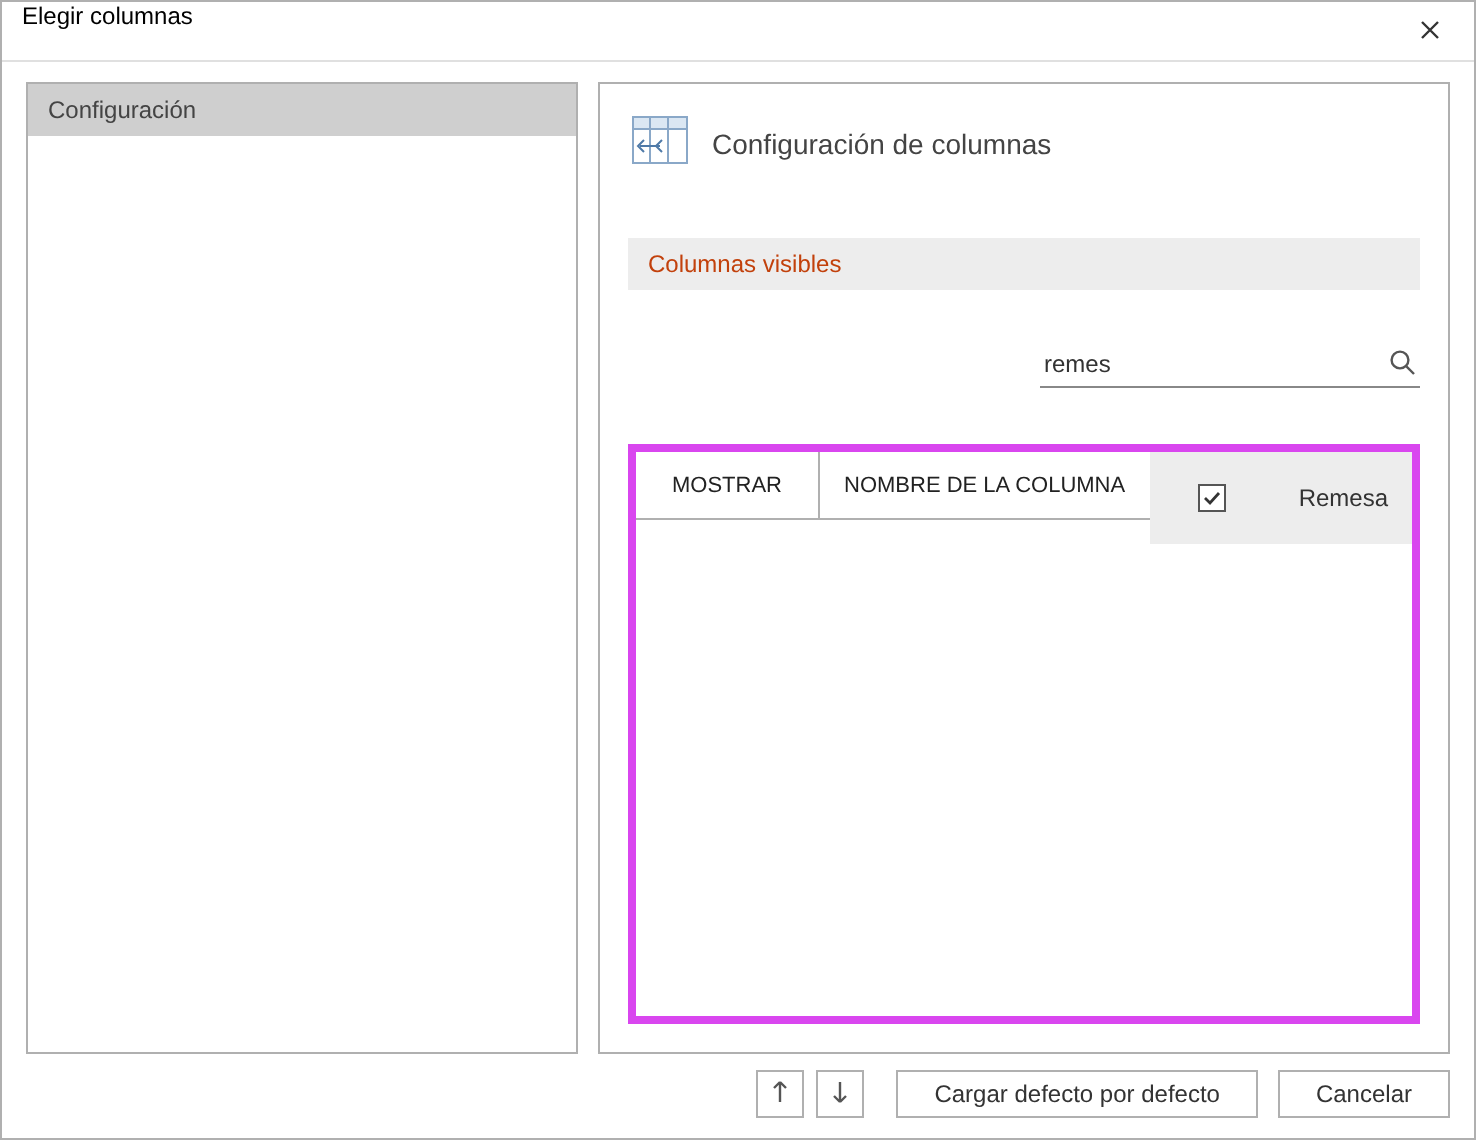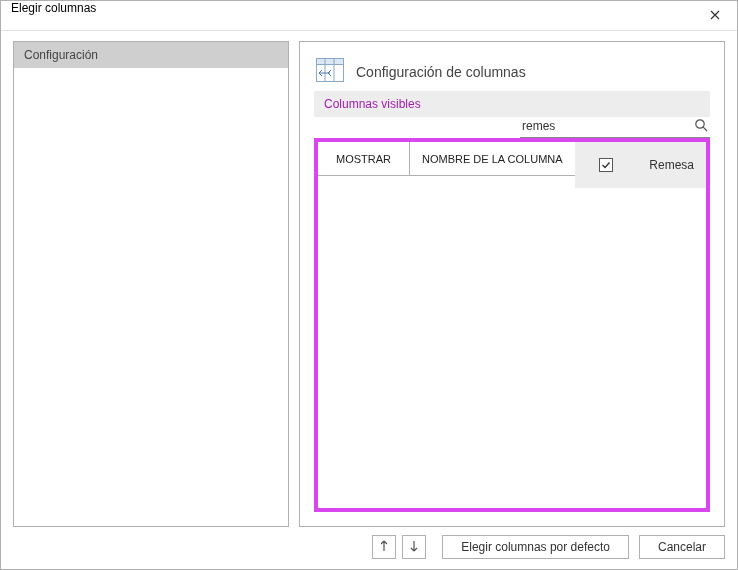--- a/index.html
+++ b/index.html
@@ -60,38 +60,38 @@
   .sidebar-item.selected {
     background: #cfcfcf;
     color: #444;
   }
   .main {
     flex: 1;
     border: 1px solid #b0b0b0;
     display: flex;
     flex-direction: column;
     padding: 12px 14px 14px 14px;
-    gap: 0;
+    gap: 28px;
   }
   .main-header {
     display: flex;
     align-items: center;
     gap: 12px;
     padding: 4px 0 6px 2px;
   }
   .main-header svg { flex: 0 0 auto; }
   .main-header .heading {
     font-size: 14px;
     color: #444;
   }
   .section-bar {
     background: #ededed;
     padding: 6px 10px;
     font-size: 12px;
-    color: #a21caf;
+    color: #c2410c;
   }
   .search-row {
     display: flex;
     justify-content: flex-end;
   }
   .search-wrap {
     display: flex;
     align-items: center;
     border-bottom: 1px solid #888;
     width: 190px;
@@ -287,20 +287,20 @@
       </div>
       <div class="ico-btn">
         <span>
           <svg viewBox="0 0 8 12">
               <path d="M4 1 L4 11 M4 11 L1 8 M4 11 L7 8" stroke="#555" stroke-width="1.2" fill="none"></path>
             </svg>
         </span>
       </div>
     </div>
     <button class="btn">
-      <span>Elegir columnas por defecto</span>
+      <span>Cargar defecto por defecto</span>
     </button>
     <button class="btn">
       <span>Cancelar</span>
     </button>
   </div>
 
 </div>
 
 </body></html>

